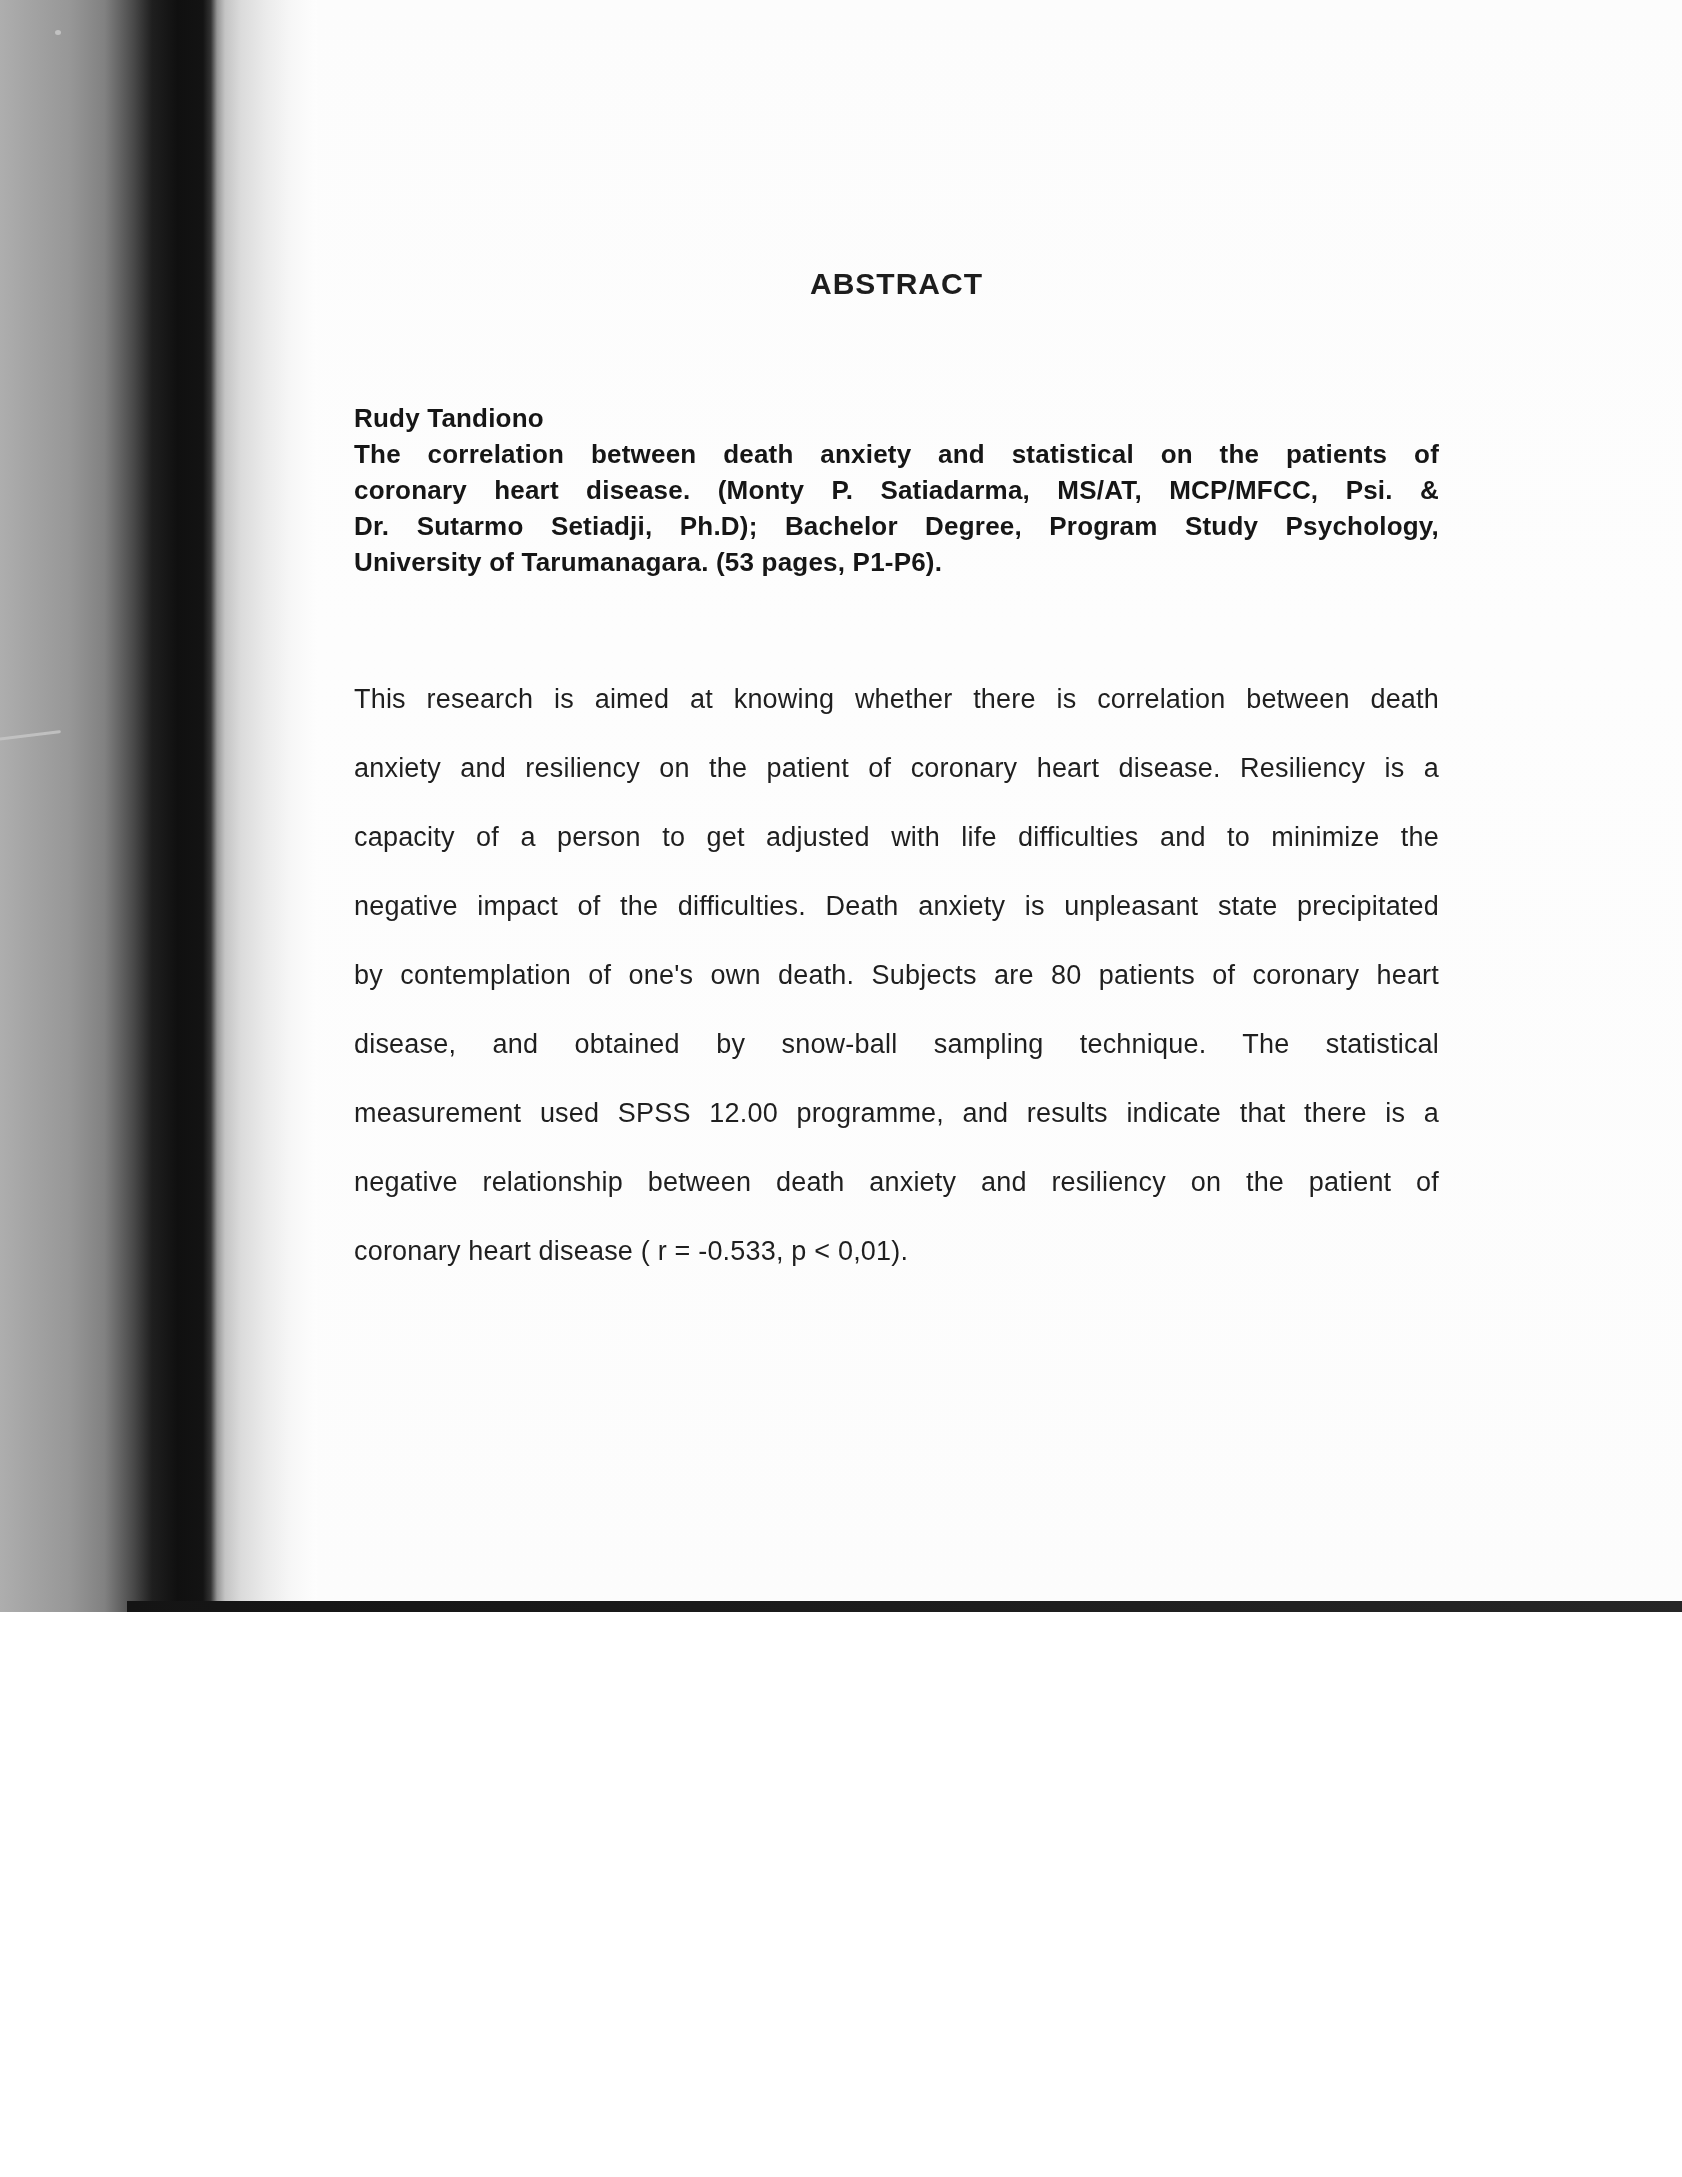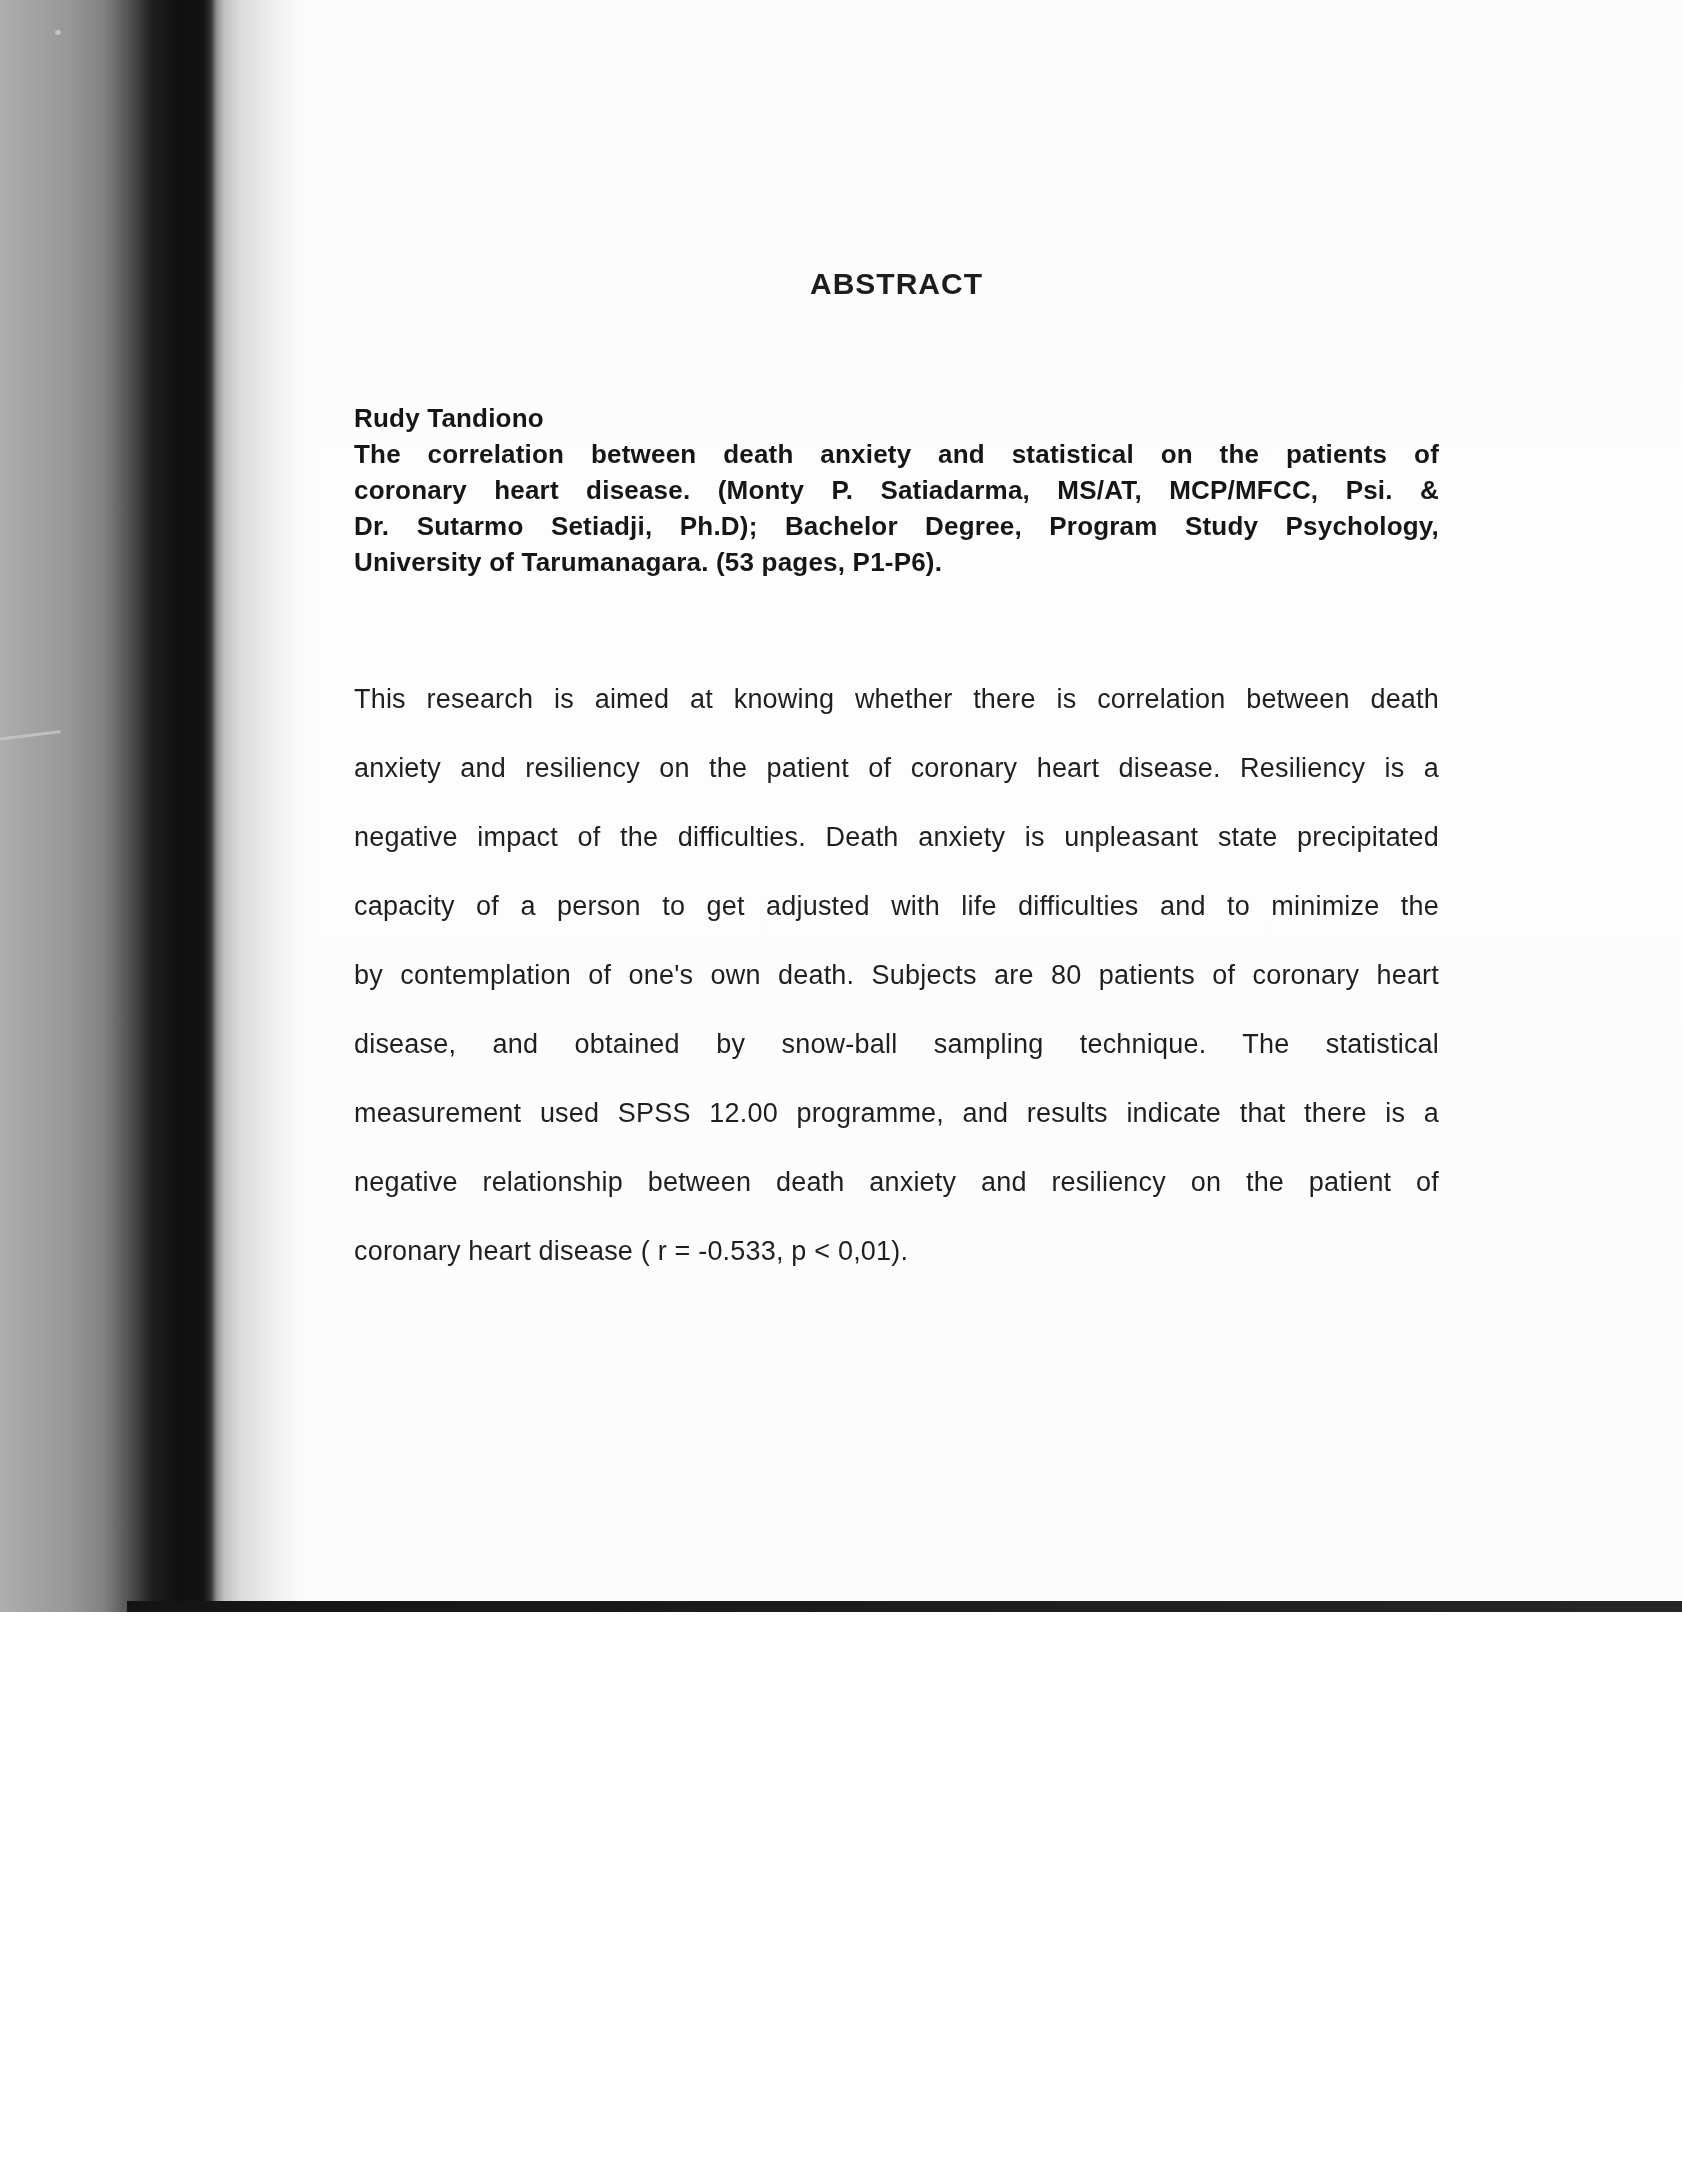--- a/index.html
+++ b/index.html
@@ -129,22 +129,22 @@
     <div class="line">Rudy Tandiono</div>
     <div class="line just">The correlation between death anxiety and statistical on the patients of</div>
     <div class="line just">coronary heart disease. (Monty P. Satiadarma, MS/AT, MCP/MFCC, Psi. &amp;</div>
     <div class="line just">Dr. Sutarmo Setiadji, Ph.D);  Bachelor Degree, Program Study Psychology,</div>
     <div class="line">University of Tarumanagara. (53 pages, P1-P6).</div>
   </div>
 
   <div class="abstract-block">
     <div class="line just">This research is aimed at knowing whether there is correlation between death</div>
     <div class="line just">anxiety and resiliency on the patient of coronary heart disease. Resiliency is a</div>
+    <div class="line just">capacity of a person to get adjusted with life difficulties and to minimize the</div>
     <div class="line just">negative impact of the difficulties. Death anxiety is unpleasant state precipitated</div>
-    <div class="line just">capacity of a person to get adjusted with life difficulties and to minimize the</div>
     <div class="line just">by contemplation of one's own death. Subjects are 80 patients of coronary heart</div>
     <div class="line just">disease, and obtained by snow-ball sampling technique. The statistical</div>
     <div class="line just">measurement used SPSS 12.00 programme, and results indicate that there is a</div>
     <div class="line just">negative relationship between death anxiety and resiliency on the patient of</div>
     <div class="line">coronary heart disease ( r = -0.533, p &lt; 0,01).</div>
   </div>
 
   <div class="page-number">54</div>
 
 </div>

